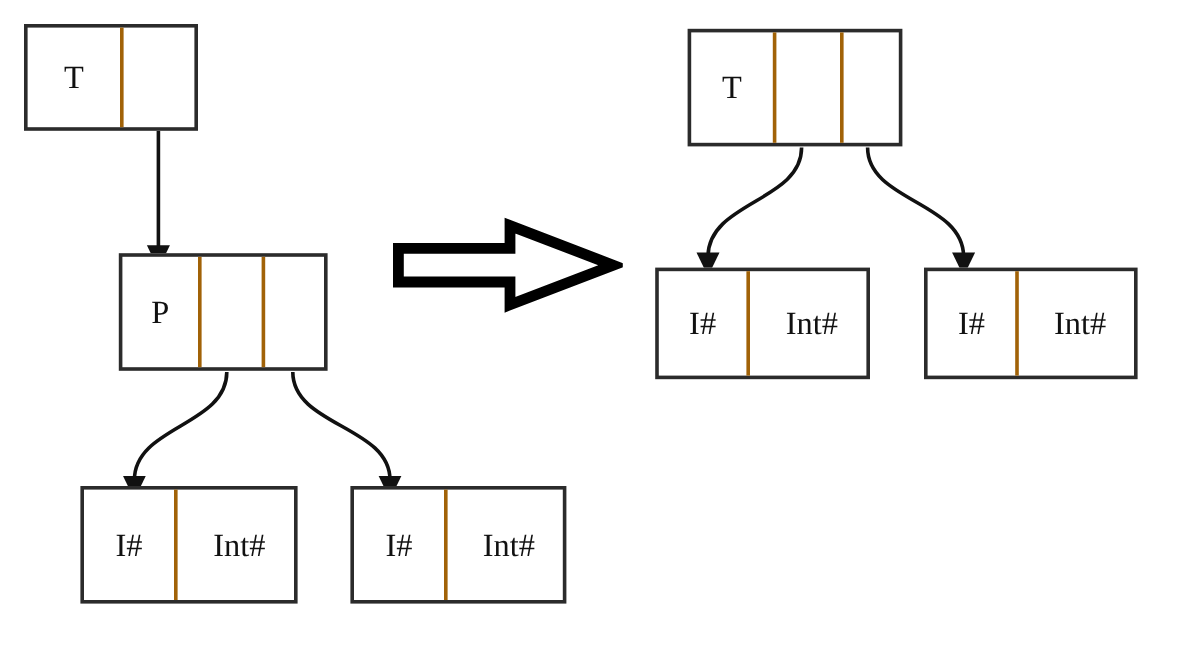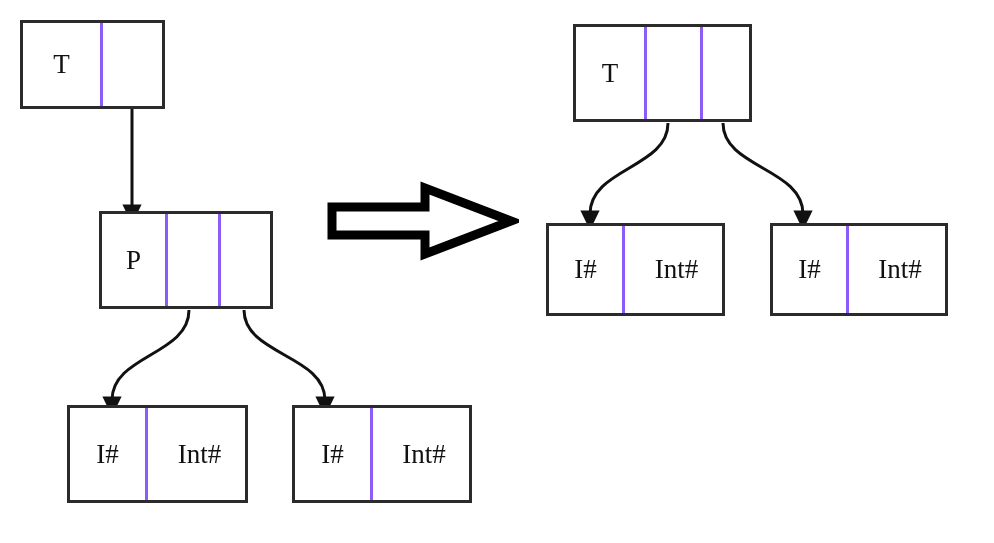--- a/index.html
+++ b/index.html
@@ -27,21 +27,21 @@
     display: flex;
     align-items: center;
     justify-content: center;
     color: #111111;
     font-size: 27px;
     line-height: 1;
     white-space: nowrap;
     overflow: hidden;
   }
   .cell + .cell {
-    border-left: 3px solid #8b5cf6;
+    border-left: 3px solid #a16207;
   }
   svg.edges {
     position: absolute;
     left: 0;
     top: 0;
     width: 994px;
     height: 543px;
     overflow: visible;
     pointer-events: none;
   }

